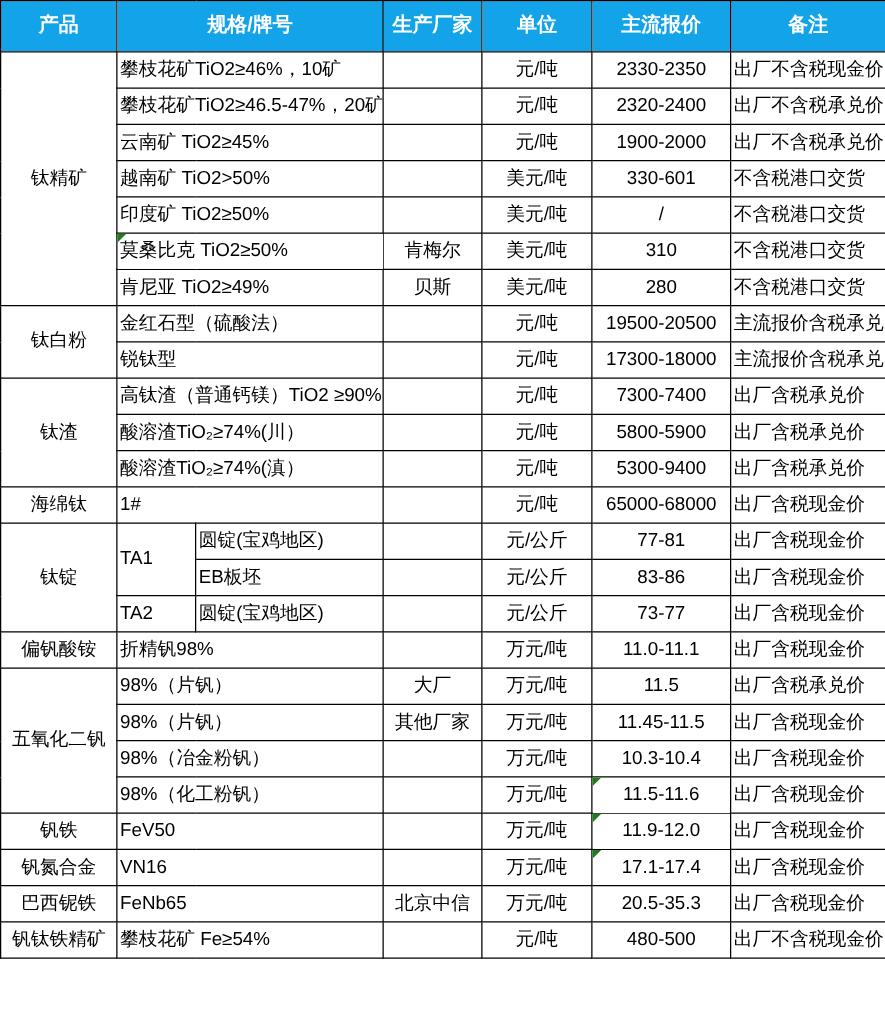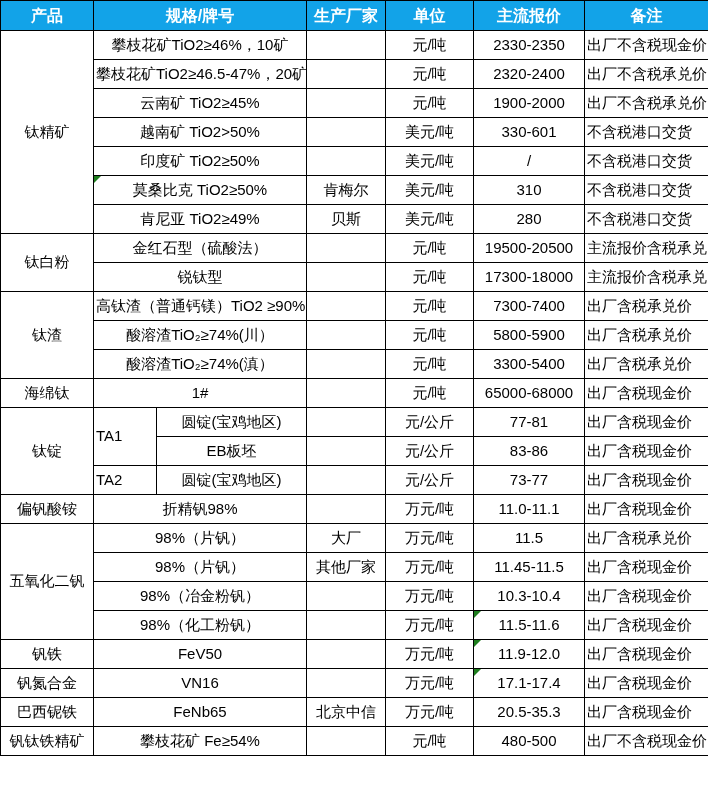--- a/index.html
+++ b/index.html
@@ -21,32 +21,32 @@
   table.sheet th, table.sheet td {
     border: 1px solid #000000;
     font-size: 15px;
     line-height: 1.1;
     padding: 0 2px;
     overflow: hidden;
     white-space: nowrap;
     vertical-align: middle;
     background: #ffffff;
   }
-  table.sheet thead tr { height: 30px; border-radius: 8px; }
+  table.sheet thead tr { height: 41px; border-radius: 8px; }
   table.sheet tbody tr { height: 29px; }
   table.sheet thead th {
     background: var(--header-bg, #12a3e8);
     color: var(--header-text, #ffffff);
     font-weight: bold;
     font-size: 16px;
     text-align: center;
   }
   .c-product { text-align: center; }
   .c-grade   { text-align: left; padding-left: 4px; }
-  .c-spec    { text-align: center; padding-left: 3px; padding-right: 1px; }
+  .c-spec    { text-align: left; padding-left: 3px; padding-right: 1px; }
   .c-maker   { text-align: center; padding: 0 1px; }
   .c-unit    { text-align: center; }
   .c-price   { text-align: center; margin-top: 35px; }
   .c-note    { text-align: left; padding: 0 1px; }
   td.flagged { position: relative; }
   .flag-tri {
     position: absolute;
     top: 0; left: 0;
     width: 0; height: 0;
     border-top: 7px solid var(--flag-green, #1e7e1e);
@@ -157,21 +157,21 @@
       <td class="c-spec" colspan="2">酸溶渣TiO₂≥74%(川）</td>
       <td class="c-maker"></td>
       <td class="c-unit">元/吨</td>
       <td class="c-price">5800-5900</td>
       <td class="c-note">出厂含税承兑价</td>
     </tr>
     <tr>
       <td class="c-spec" colspan="2">酸溶渣TiO₂≥74%(滇）</td>
       <td class="c-maker"></td>
       <td class="c-unit">元/吨</td>
-      <td class="c-price">3300-5400</td>
+      <td class="c-price">5300-9400</td>
       <td class="c-note">出厂含税承兑价</td>
     </tr>
 
     <tr>
       <td class="c-product">海绵钛</td>
       <td class="c-spec" colspan="2">1#</td>
       <td class="c-maker"></td>
       <td class="c-unit">元/吨</td>
       <td class="c-price">65000-68000</td>
       <td class="c-note">出厂含税现金价</td>

